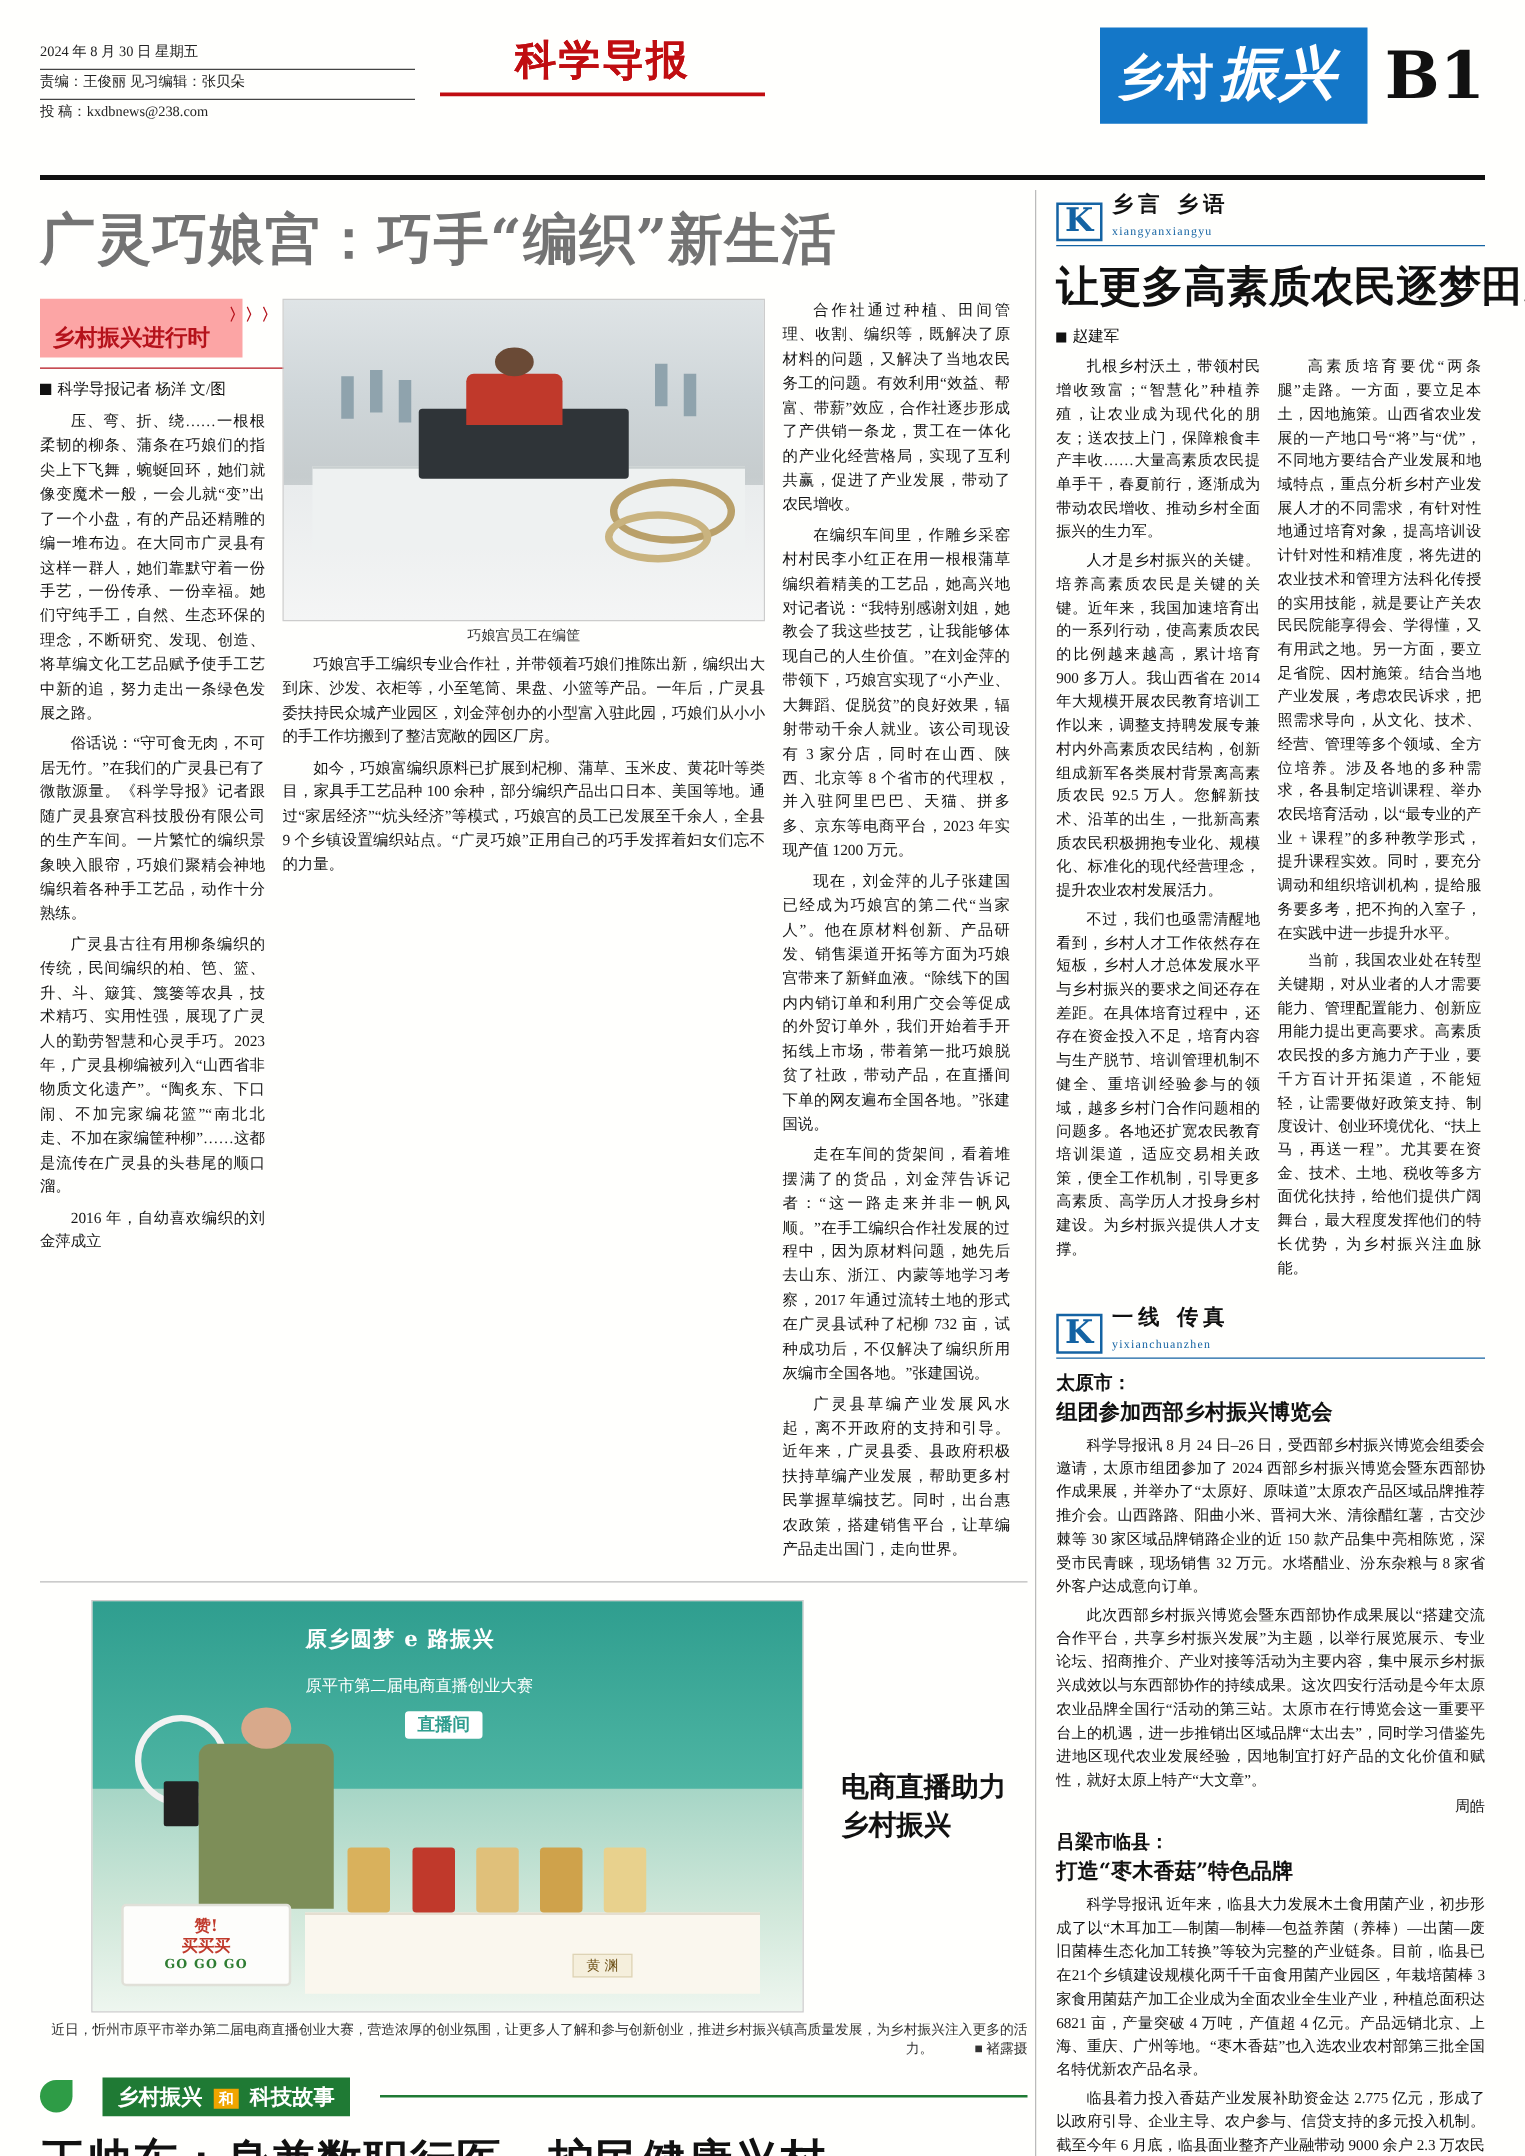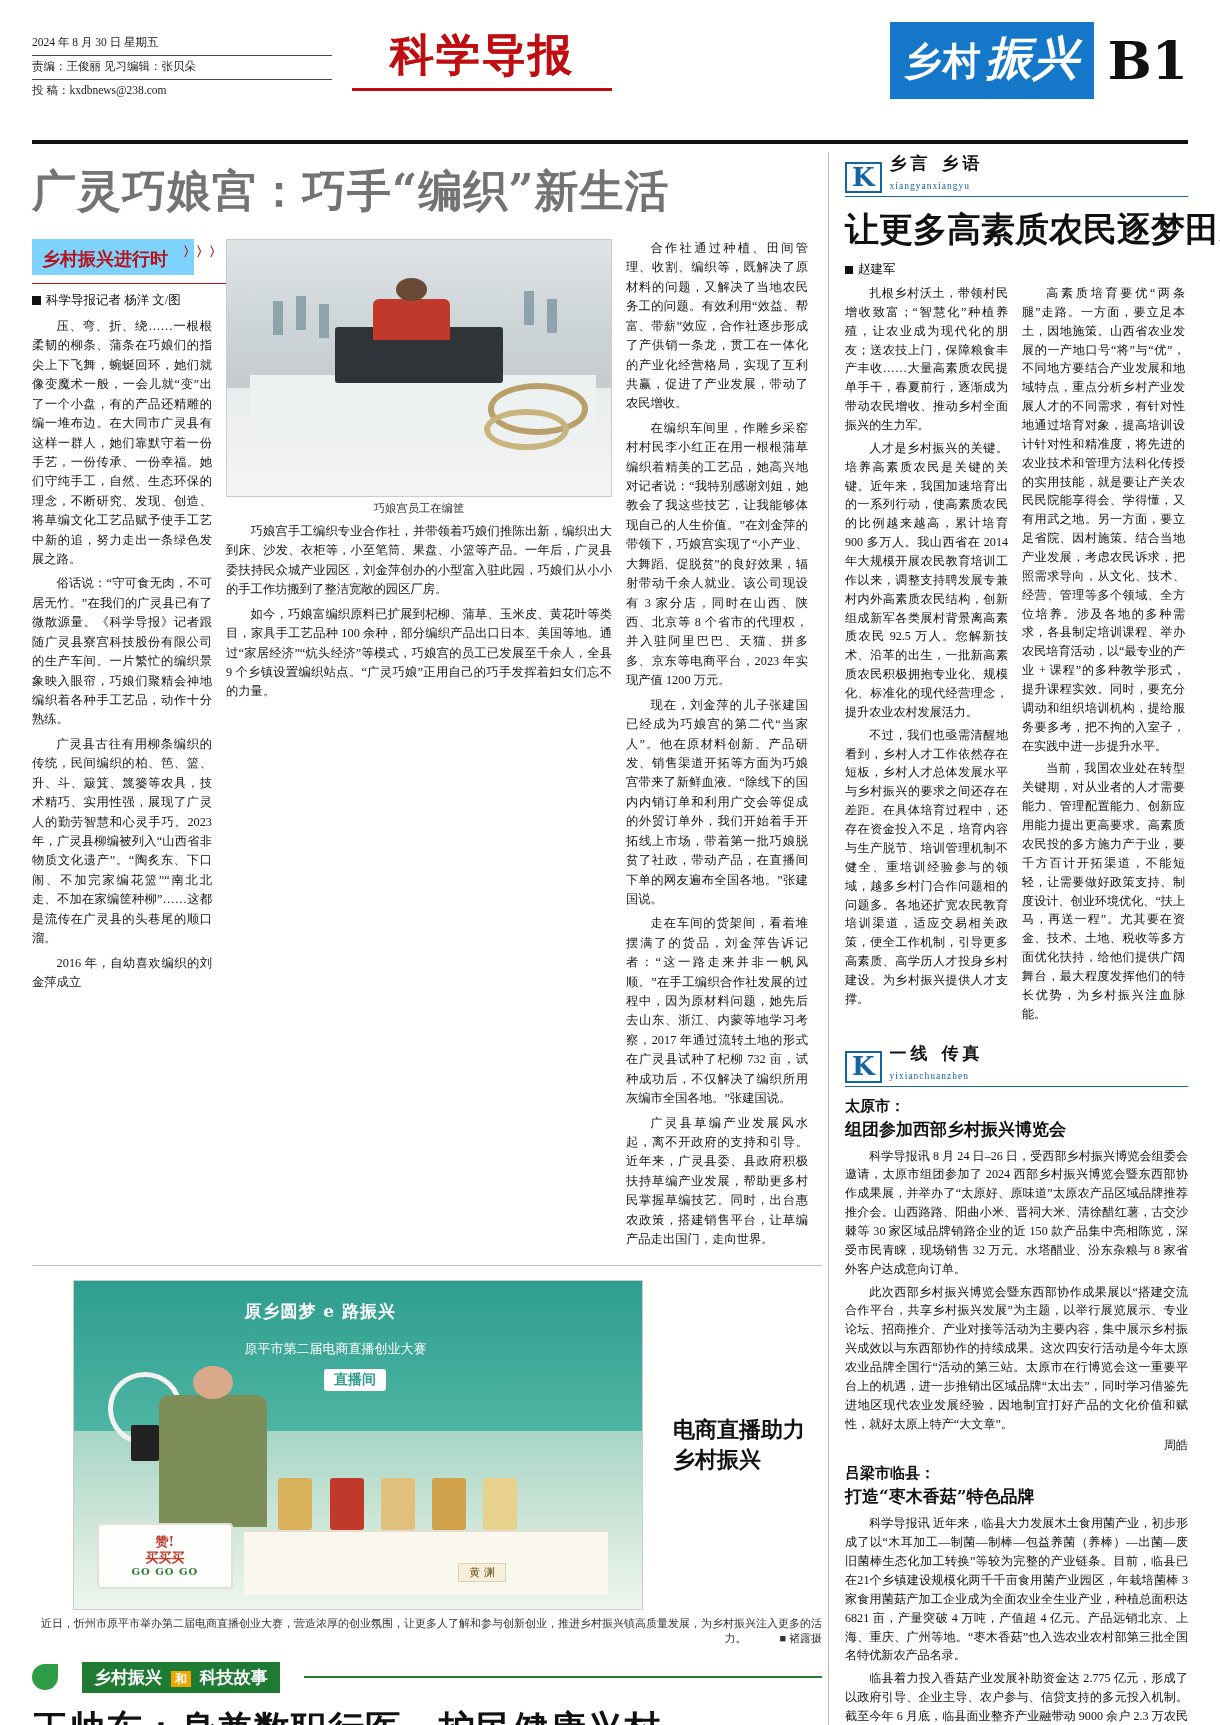--- a/index.html
+++ b/index.html
@@ -16,50 +16,50 @@
 
   
   .masthead { position:relative; height:96px; margin:22px 32px 0 32px; }
   .mh-left { position:absolute; left:0; top:10px; width:300px; font-size:11.5px; line-height:1.9; color:#222; }
   .mh-left div { border-bottom:1px solid #444; padding-bottom:1px; }
   .mh-left div:last-child { border-bottom:none; }
   .mh-logo {
     position:absolute; left:320px; top:4px; width:260px; text-align:center;
   }
   .mh-logo .cn {
-    font-family:Liberation Sans, sans-serif; font-weight:bold; font-size:44px; letter-spacing:2px;
+    font-family:Liberation Sans, sans-serif; font-weight:bold; font-size:33px; letter-spacing:2px;
     color:#c00d11; text-shadow:0 0 0 #c00d11;
   }
   .mh-logo .rule { height:3px; background:#c00d11; margin-top:3px; }
   .mh-right { position:absolute; right:0; top:0; display:flex; align-items:center; gap:14px; }
   .mh-badge {
     background:#1477c8; color:#fff; font-family:"DejaVu Serif", serif; font-weight:bold;
-    font-size:38px; padding:6px 14px 9px 14px; letter-spacing:1px;
+    font-size:38px; padding:6px 24px 9px 14px; letter-spacing:1px;
     display:flex; align-items:baseline; gap:4px;
   }
   .mh-badge .big { font-size:46px; font-style:italic; }
   .mh-pageno { font-family:"DejaVu Serif", serif; font-weight:bold; font-size:52px; color:#111; }
 
   .mh-rule-thick { position:absolute; left:32px; right:32px; top:118px; height:4px; background:#111; }
 
   
   .body-wrap { position:absolute; left:32px; right:32px; top:130px; bottom:10px; }
   .main-col { position:absolute; left:0; top:0; width:790px; bottom:0; }
   .side-col { position:absolute; right:0; top:0; width:360px; bottom:0; padding-left:16px; border-left:1px solid #bbb; }
 
   
   h1.headline {
     font-family:"DejaVu Serif", serif; font-weight:bold;
     font-size:44px; letter-spacing:1px; margin:10px 0 18px 0; color:#737373;
     white-space:nowrap;
   }
 
   .flag {
-    display:inline-block; background:#7dd3fc; color:#b5121b; font-weight:bold;
-    font-family:"DejaVu Serif", serif; font-size:18px; padding:8px 26px 4px 10px;
+    display:inline-block; background:#fca5a5; color:#b5121b; font-weight:bold;
+    font-family:"DejaVu Serif", serif; font-size:18px; padding:19px 26px 4px 10px;
     position:relative; margin-bottom:8px;
   }
   .flag:after {
     content:"〉〉〉"; position:absolute; right:-28px; top:4px; color:#b5121b; font-size:13px;
   }
   .flag-rule { border-bottom:1.5px solid #b5121b; width:218px; margin-bottom:8px; }
 
   .byline { font-size:12.5px; color:#111; margin:6px 0 8px 0; display:flex; align-items:center; gap:5px; }
   .byline .sq { width:9px; height:9px; background:#111; display:inline-block; }
 

